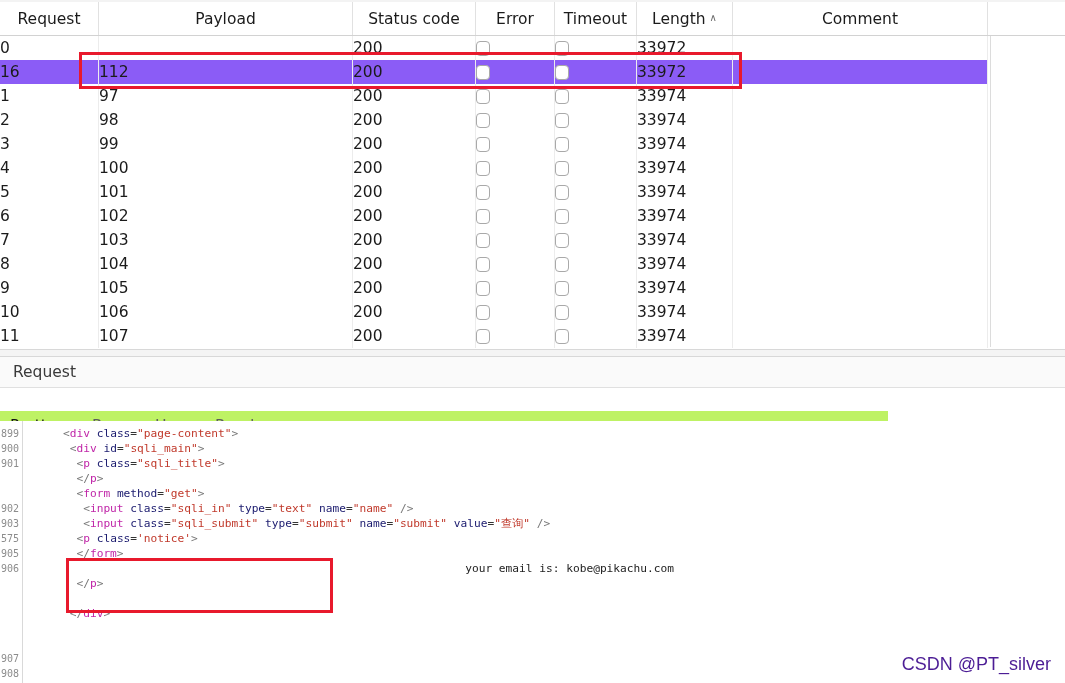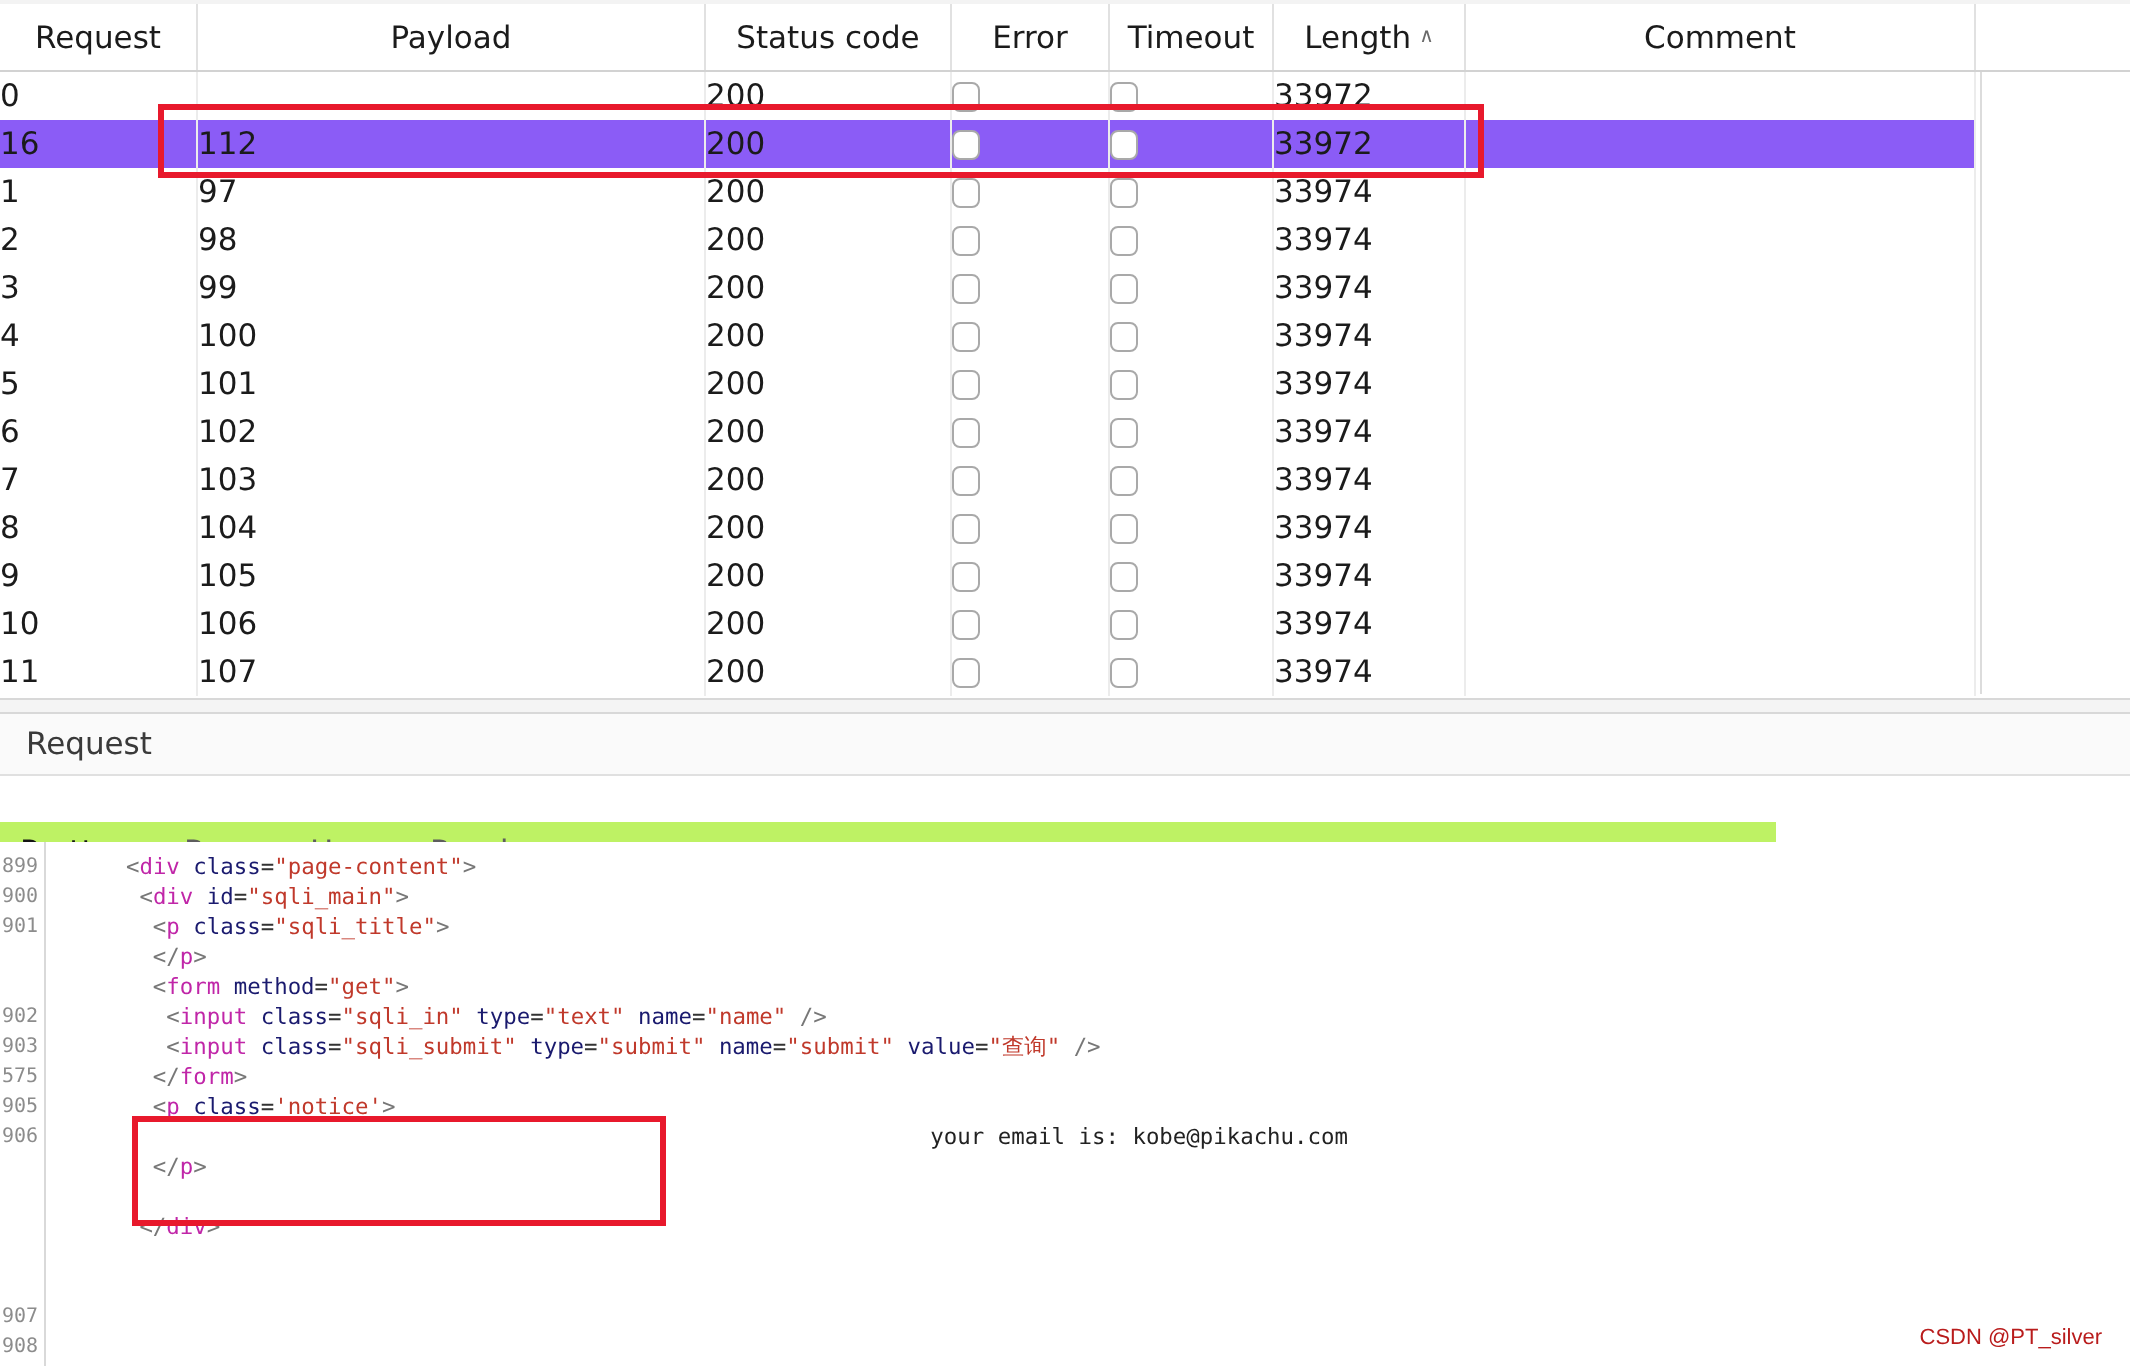--- a/index.html
+++ b/index.html
@@ -249,22 +249,22 @@
     box-sizing: border-box;
     pointer-events: none;
     z-index: 5;
   }
 
   
   #watermark {
     position: absolute;
     right: 14px;
     bottom: 8px;
-    font-size: 11px;
-    color: #b91c1c;
+    font-size: 18px;
+    color: #4c1d95;
     font-family: "Liberation Sans", sans-serif;
     white-space: nowrap;
   }
 </style>
 </head>
 <body>
 
 <div id="results-panel">
   <div class="topline"></div>
 
@@ -576,22 +576,22 @@
       <div class="lnum" style="top: 245px;">908</div>
     </div>
   <div id="code-lines">
       <div class="cline" style="margin-top: 5px;">    <span class="pn">&lt;</span><span class="tg">div</span><span class="tx"> </span><span class="at">class</span><span class="eq">=</span><span class="vl">"page-content"</span><span class="pn">&gt;</span></div>
       <div class="cline" style="margin-top: 0px;">     <span class="pn">&lt;</span><span class="tg">div</span><span class="tx"> </span><span class="at">id</span><span class="eq">=</span><span class="vl">"sqli_main"</span><span class="pn">&gt;</span></div>
       <div class="cline" style="margin-top: 0px;">      <span class="pn">&lt;</span><span class="tg">p</span><span class="tx"> </span><span class="at">class</span><span class="eq">=</span><span class="vl">"sqli_title"</span><span class="pn">&gt;</span></div>
       <div class="cline" style="margin-top: 0px;">      <span class="pn">&lt;/</span><span class="tg">p</span><span class="pn">&gt;</span></div>
       <div class="cline" style="margin-top: 0px;">      <span class="pn">&lt;</span><span class="tg">form</span><span class="tx"> </span><span class="at">method</span><span class="eq">=</span><span class="vl">"get"</span><span class="pn">&gt;</span></div>
       <div class="cline" style="margin-top: 0px;">       <span class="pn">&lt;</span><span class="tg">input</span><span class="tx"> </span><span class="at">class</span><span class="eq">=</span><span class="vl">"sqli_in"</span><span class="tx"> </span><span class="at">type</span><span class="eq">=</span><span class="vl">"text"</span><span class="tx"> </span><span class="at">name</span><span class="eq">=</span><span class="vl">"name"</span><span class="pn"> /&gt;</span></div>
       <div class="cline" style="margin-top: 0px;">       <span class="pn">&lt;</span><span class="tg">input</span><span class="tx"> </span><span class="at">class</span><span class="eq">=</span><span class="vl">"sqli_submit"</span><span class="tx"> </span><span class="at">type</span><span class="eq">=</span><span class="vl">"submit"</span><span class="tx"> </span><span class="at">name</span><span class="eq">=</span><span class="vl">"submit"</span><span class="tx"> </span><span class="at">value</span><span class="eq">=</span><span class="vl">"查询"</span><span class="pn"> /&gt;</span></div>
+      <div class="cline" style="margin-top: 0px;">      <span class="pn">&lt;</span><span class="tg">p</span><span class="tx"> </span><span class="at">class</span><span class="eq">=</span><span class="vl">'notice'</span><span class="pn">&gt;</span></div>
       <div class="cline" style="margin-top: 0px;">      <span class="pn">&lt;/</span><span class="tg">form</span><span class="pn">&gt;</span></div>
-      <div class="cline" style="margin-top: 0px;">      <span class="pn">&lt;</span><span class="tg">p</span><span class="tx"> </span><span class="at">class</span><span class="eq">=</span><span class="vl">'notice'</span><span class="pn">&gt;</span></div>
       <div class="cline" style="margin-top: 0px; text-align: center;">       <span class="tx">your email is: kobe@pikachu.com</span></div>
       <div class="cline" style="margin-top: 0px;">      <span class="pn">&lt;/</span><span class="tg">p</span><span class="pn">&gt;</span></div>
       <div class="cline" style="margin-top: 0px;"><span class="tx"></span></div>
       <div class="cline" style="margin-top: 0px;">     <span class="pn">&lt;/</span><span class="tg">div</span><span class="pn">&gt;</span></div>
       <div class="cline" style="margin-top: 0px;"><span class="tx"></span></div>
       <div class="cline" style="margin-top: 0px;"><span class="tx"></span></div>
     </div>
 </div>
 
 <div id="anno-code"></div>

